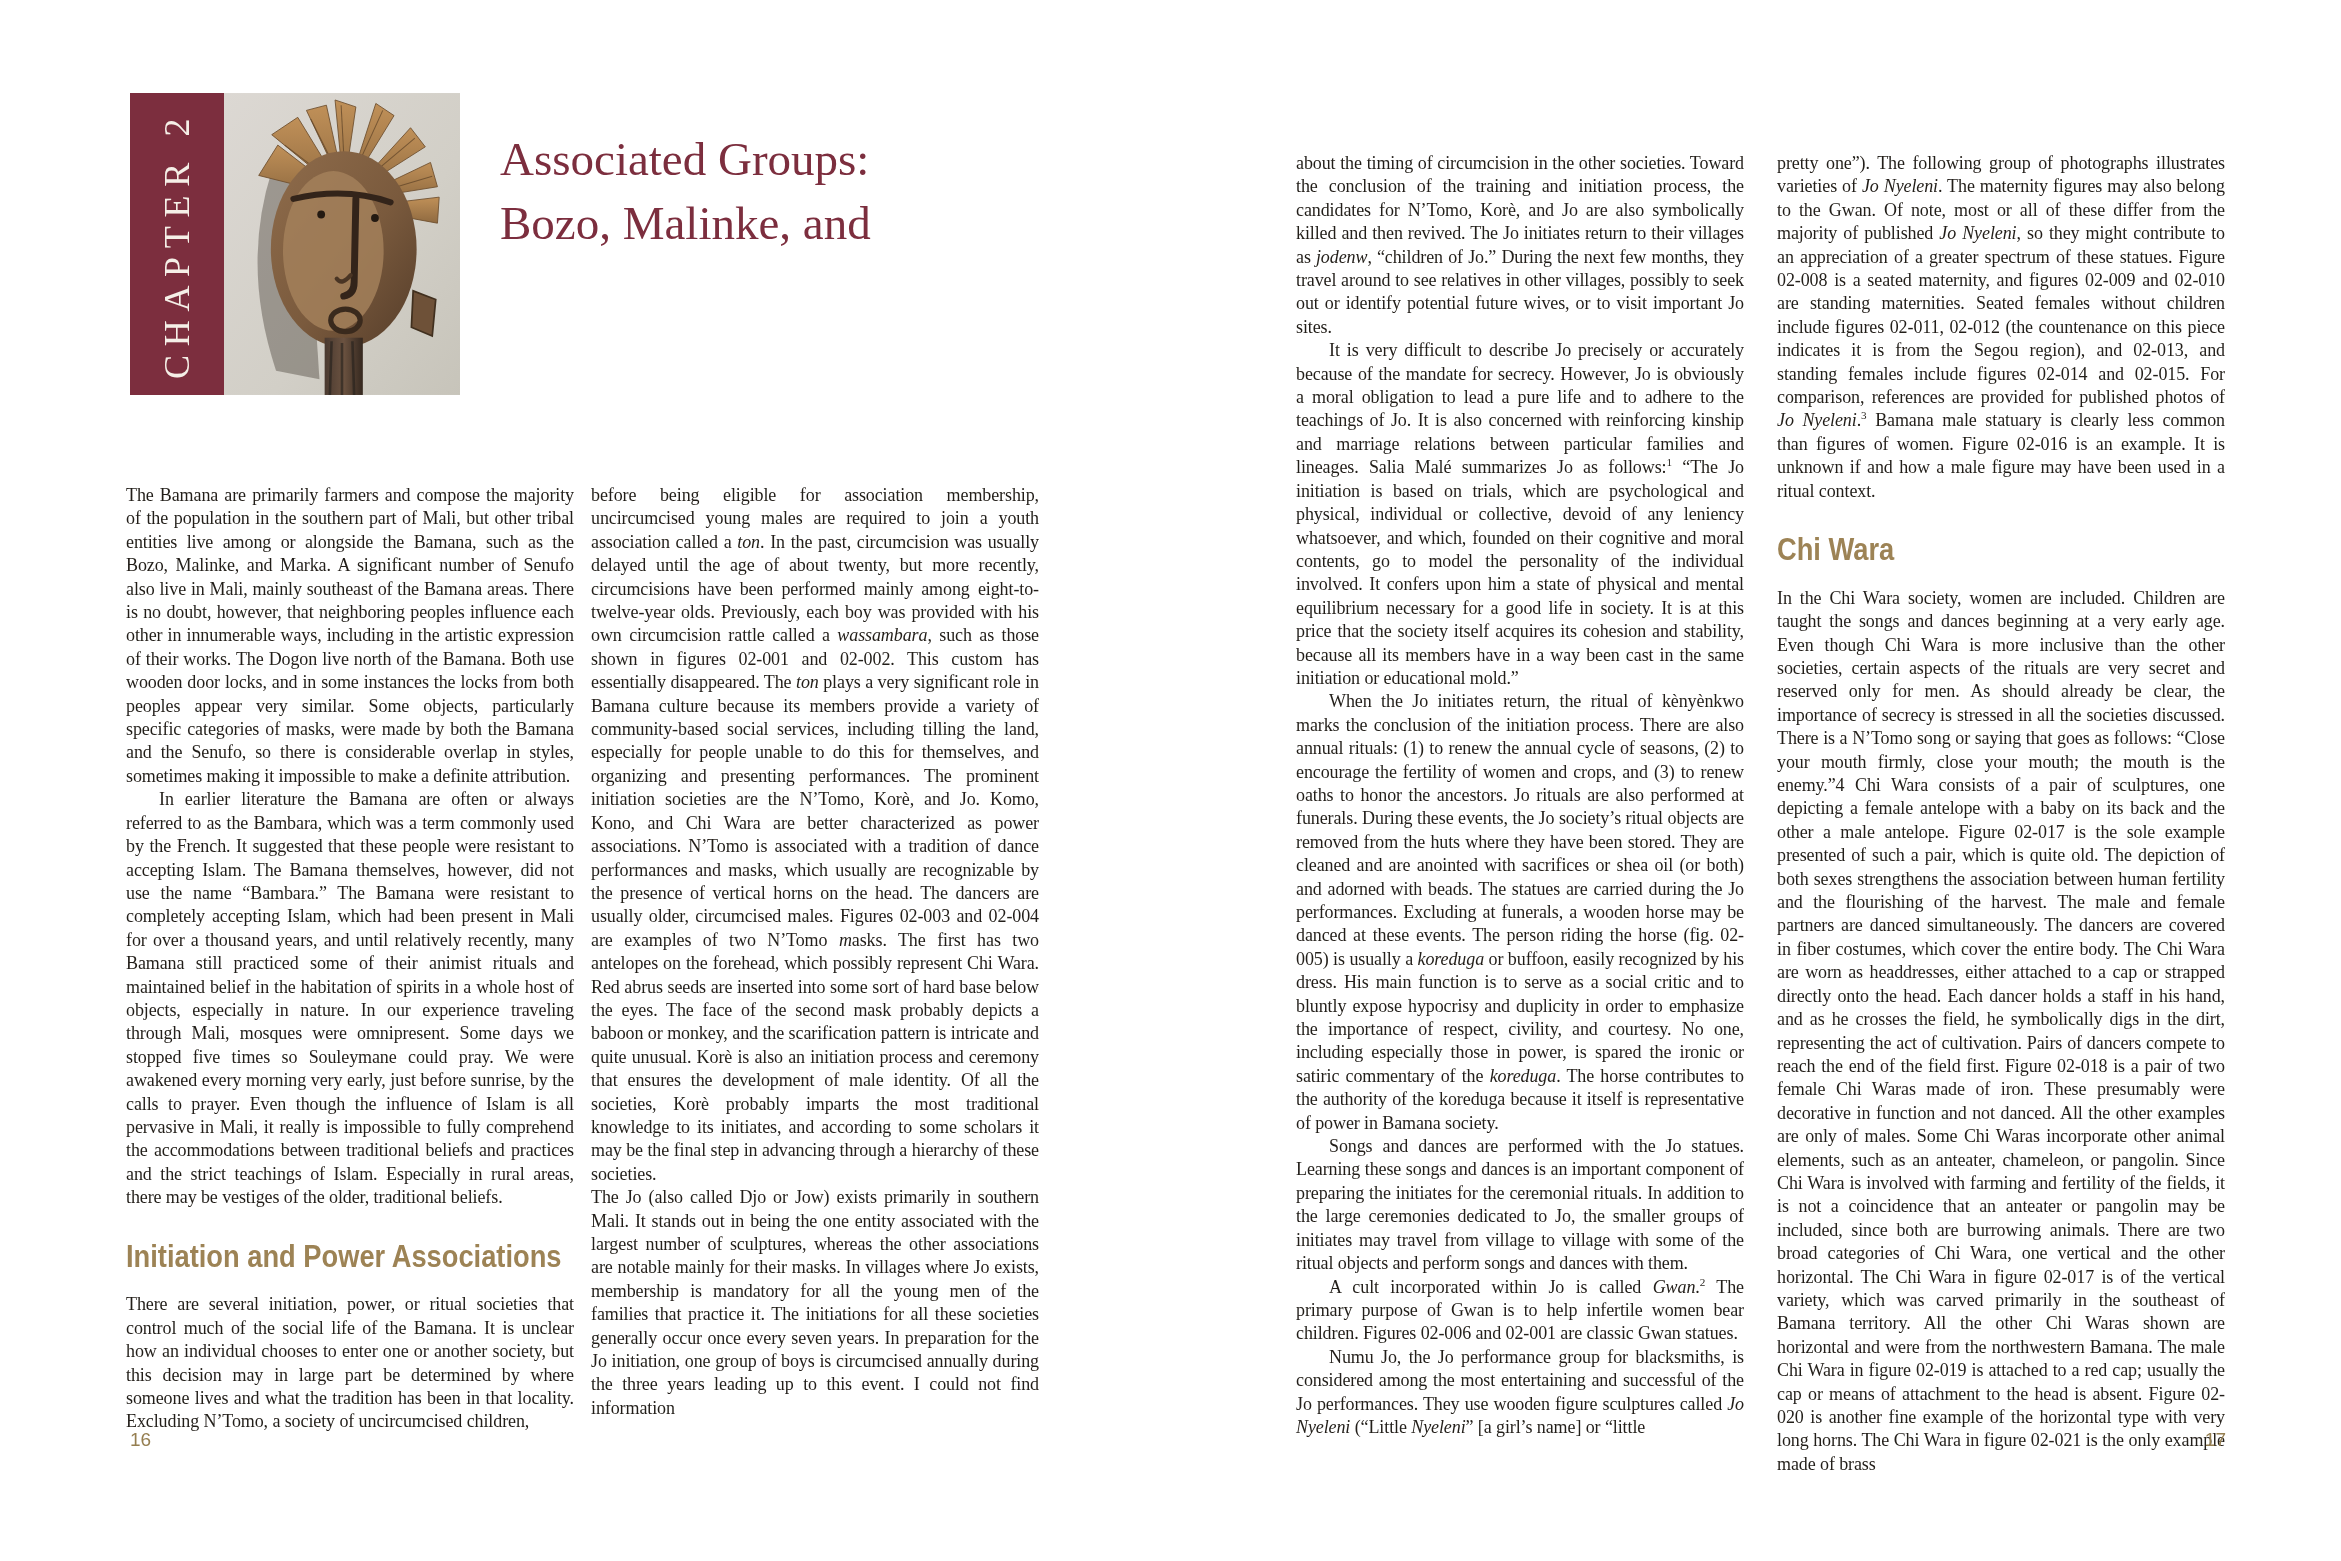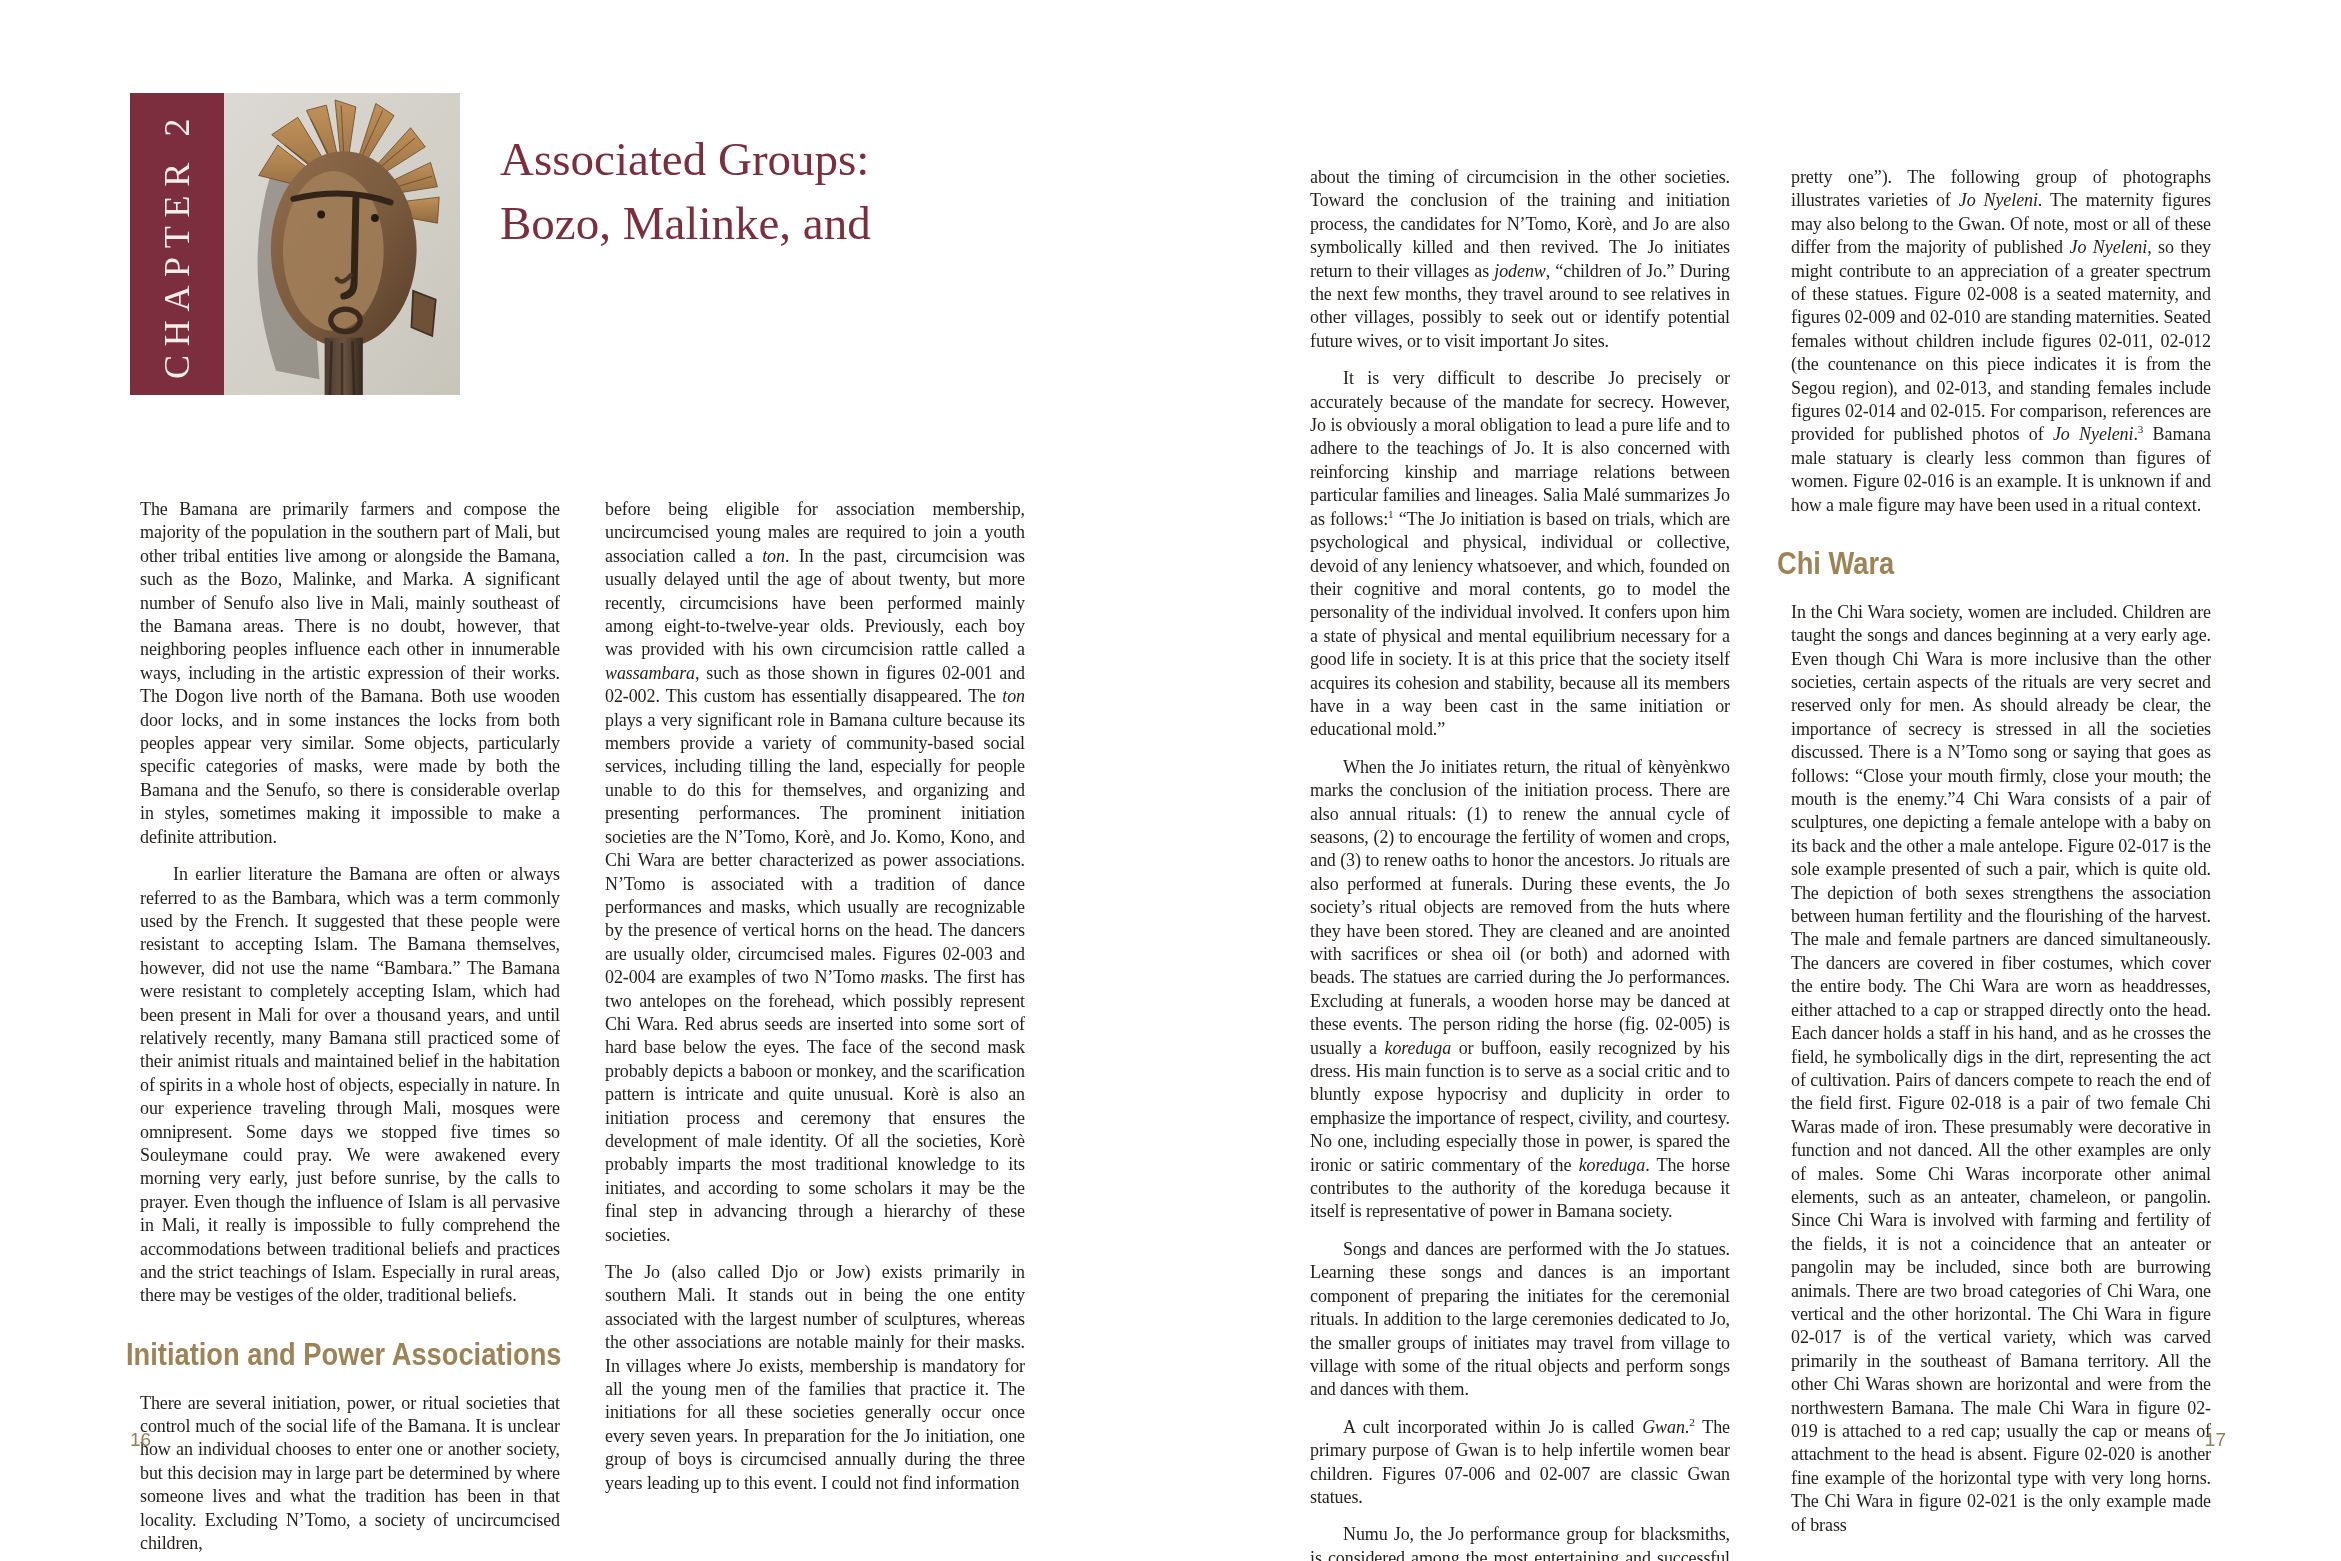--- a/index.html
+++ b/index.html
@@ -11,21 +11,21 @@
   .chapter-label{position:absolute;inset:0;display:flex;align-items:center;justify-content:center;
     writing-mode:vertical-rl;transform:rotate(180deg);
     color:#f5efe7;font-family:"Liberation Serif",serif;font-size:36px;letter-spacing:8.7px;}
   .chapter-photo{position:absolute;left:224px;top:93px;width:236px;height:302px;overflow:hidden;}
   .chapter-title{position:absolute;left:500px;top:127px;width:590px;margin:0;
     color:#7c2e3e;font-family:"Liberation Serif",serif;font-weight:400;
     font-size:47px;line-height:64px;}
 
   
   .col{position:absolute;width:448px;text-align:justify;font-size:18px;line-height:23.4px;letter-spacing:-0.1px;}
-  .col p{margin:14px;}
+  .col p{margin:0;}
   .col p.indent{text-indent:33px;}
   .col sup{font-size:0.62em;line-height:0;vertical-align:super;}
   .sec-heading{margin:29px 0 14.7px 0;line-height:35px;white-space:nowrap;}
   .sec-heading-inner{display:inline-block;transform:scaleX(0.88);transform-origin:left center;
     font-family:"Liberation Sans",sans-serif;font-weight:700;font-size:31px;color:#9d8355;letter-spacing:0;}
   #col-l1{left:126px;top:484px;}
   #col-l2{left:591px;top:484px;}
   #col-r1{left:1296px;top:152px;}
   #col-r2{left:1777px;top:152px;}
 
@@ -122,21 +122,21 @@
     </div>
   <div class="col" id="col-l2">
       <p class="body-para"><span>before being eligible for association membership, uncircumcised young males are required to join a youth association called a </span><span style="font-style: italic;">ton</span><span>. In the past, circumcision was usually delayed until the age of about twenty, but more recently, circumcisions have been performed mainly among eight-to-twelve-year olds. Previously, each boy was provided with his own circumcision rattle called a </span><span style="font-style: italic;">wassambara</span><span>, such as those shown in figures 02-001 and 02-002. This custom has essentially disappeared. The </span><span style="font-style: italic;">ton</span><span> plays a very significant role in Bamana culture because its members provide a variety of community-based social services, including tilling the land, especially for people unable to do this for themselves, and organizing and presenting performances. The prominent initiation societies are the N’Tomo, Korè, and Jo. Komo, Kono, and Chi Wara are better characterized as power associations. N’Tomo is associated with a tradition of dance performances and masks, which usually are recognizable by the presence of vertical horns on the head. The dancers are usually older, circumcised males. Figures 02-003 and 02-004 are examples of two N’Tomo </span><span style="font-style: italic;">m</span><span>asks. The first has two antelopes on the forehead, which possibly represent Chi Wara. Red abrus seeds are inserted into some sort of hard base below the eyes. The face of the second mask probably depicts a baboon or monkey, and the scarification pattern is intricate and quite unusual. Korè is also an initiation process and ceremony that ensures the development of male identity. Of all the societies, Korè probably imparts the most traditional knowledge to its initiates, and according to some scholars it may be the final step in advancing through a hierarchy of these societies.</span></p>
       <p class="body-para"><span>The Jo (also called Djo or Jow) exists primarily in southern Mali. It stands out in being the one entity associated with the largest number of sculptures, whereas the other associations are notable mainly for their masks. In villages where Jo exists, membership is mandatory for all the young men of the families that practice it. The initiations for all these societies generally occur once every seven years. In preparation for the Jo initiation, one group of boys is circumcised annually during the three years leading up to this event. I could not find information</span></p>
     </div>
   <div class="col" id="col-r1">
       <p class="body-para"><span>about the timing of circumcision in the other societies. Toward the conclusion of the training and initiation process, the candidates for N’Tomo, Korè, and Jo are also symbolically killed and then revived. The Jo initiates return to their villages as </span><span style="font-style: italic;">jodenw</span><span>, “children of Jo.” During the next few months, they travel around to see relatives in other villages, possibly to seek out or identify potential future wives, or to visit important Jo sites.</span></p>
       <p class="body-para indent"><span>It is very difficult to describe Jo precisely or accurately because of the mandate for secrecy. However, Jo is obviously a moral obligation to lead a pure life and to adhere to the teachings of Jo. It is also concerned with reinforcing kinship and marriage relations between particular families and lineages. Salia Malé summarizes Jo as follows:</span><sup>1</sup><span> “The Jo initiation is based on trials, which are psychological and physical, individual or collective, devoid of any leniency whatsoever, and which, founded on their cognitive and moral contents, go to model the personality of the individual involved. It confers upon him a state of physical and mental equilibrium necessary for a good life in society. It is at this price that the society itself acquires its cohesion and stability, because all its members have in a way been cast in the same initiation or educational mold.”</span></p>
       <p class="body-para indent"><span>When the Jo initiates return, the ritual of kènyènkwo marks the conclusion of the initiation process. There are also annual rituals: (1) to renew the annual cycle of seasons, (2) to encourage the fertility of women and crops, and (3) to renew oaths to honor the ancestors. Jo rituals are also performed at funerals. During these events, the Jo society’s ritual objects are removed from the huts where they have been stored. They are cleaned and are anointed with sacrifices or shea oil (or both) and adorned with beads. The statues are carried during the Jo performances. Excluding at funerals, a wooden horse may be danced at these events. The person riding the horse (fig. 02-005) is usually a </span><span style="font-style: italic;">koreduga</span><span> or buffoon, easily recognized by his dress. His main function is to serve as a social critic and to bluntly expose hypocrisy and duplicity in order to emphasize the importance of respect, civility, and courtesy. No one, including especially those in power, is spared the ironic or satiric commentary of the </span><span style="font-style: italic;">koreduga</span><span>. The horse contributes to the authority of the koreduga because it itself is representative of power in Bamana society.</span></p>
       <p class="body-para indent"><span>Songs and dances are performed with the Jo statues. Learning these songs and dances is an important component of preparing the initiates for the ceremonial rituals. In addition to the large ceremonies dedicated to Jo, the smaller groups of initiates may travel from village to village with some of the ritual objects and perform songs and dances with them.</span></p>
-      <p class="body-para indent"><span>A cult incorporated within Jo is called </span><span style="font-style: italic;">Gwan</span><span>.</span><sup>2</sup><span> The primary purpose of Gwan is to help infertile women bear children. Figures 07-006 and 02-007 are classic Gwan statues.</span></p>
+      <p class="body-para indent"><span>A cult incorporated within Jo is called </span><span style="font-style: italic;">Gwan</span><span>.</span><sup>2</sup><span> The primary purpose of Gwan is to help infertile women bear children. Figures 02-006 and 02-001 are classic Gwan statues.</span></p>
       <p class="body-para indent"><span>Numu Jo, the Jo performance group for blacksmiths, is considered among the most entertaining and successful of the Jo performances. They use wooden figure sculptures called </span><span style="font-style: italic;">Jo Nyeleni</span><span> (“Little </span><span style="font-style: italic;">Nyeleni</span><span>” [a girl’s name] or “little</span></p>
     </div>
   <div class="col" id="col-r2">
       <p class="body-para"><span>pretty one”). The following group of photographs illustrates varieties of </span><span style="font-style: italic;">Jo Nyeleni</span><span>. The maternity figures may also belong to the Gwan. Of note, most or all of these differ from the majority of published </span><span style="font-style: italic;">Jo Nyeleni</span><span>, so they might contribute to an appreciation of a greater spectrum of these statues. Figure 02-008 is a seated maternity, and figures 02-009 and 02-010 are standing maternities. Seated females without children include figures 02-011, 02-012 (the countenance on this piece indicates it is from the Segou region), and 02-013, and standing females include figures 02-014 and 02-015. For comparison, references are provided for published photos of </span><span style="font-style: italic;">Jo Nyeleni</span><span>.</span><sup>3</sup><span> Bamana male statuary is clearly less common than figures of women. Figure 02-016 is an example. It is unknown if and how a male figure may have been used in a ritual context.</span></p>
       <div class="sec-heading"><span class="sec-heading-inner">Chi Wara</span></div>
       <p class="body-para"><span>In the Chi Wara society, women are included. Children are taught the songs and dances beginning at a very early age. Even though Chi Wara is more inclusive than the other societies, certain aspects of the rituals are very secret and reserved only for men. As should already be clear, the importance of secrecy is stressed in all the societies discussed. There is a N’Tomo song or saying that goes as follows: “Close your mouth firmly, close your mouth; the mouth is the enemy.”4 Chi Wara consists of a pair of sculptures, one depicting a female antelope with a baby on its back and the other a male antelope. Figure 02-017 is the sole example presented of such a pair, which is quite old. The depiction of both sexes strengthens the association between human fertility and the flourishing of the harvest. The male and female partners are danced simultaneously. The dancers are covered in fiber costumes, which cover the entire body. The Chi Wara are worn as headdresses, either attached to a cap or strapped directly onto the head. Each dancer holds a staff in his hand, and as he crosses the field, he symbolically digs in the dirt, representing the act of cultivation. Pairs of dancers compete to reach the end of the field first. Figure 02-018 is a pair of two female Chi Waras made of iron. These presumably were decorative in function and not danced. All the other examples are only of males. Some Chi Waras incorporate other animal elements, such as an anteater, chameleon, or pangolin. Since Chi Wara is involved with farming and fertility of the fields, it is not a coincidence that an anteater or pangolin may be included, since both are burrowing animals. There are two broad categories of Chi Wara, one vertical and the other horizontal. The Chi Wara in figure 02-017 is of the vertical variety, which was carved primarily in the southeast of Bamana territory. All the other Chi Waras shown are horizontal and were from the northwestern Bamana. The male Chi Wara in figure 02-019 is attached to a red cap; usually the cap or means of attachment to the head is absent. Figure 02-020 is another fine example of the horizontal type with very long horns. The Chi Wara in figure 02-021 is the only example made of brass</span></p>
     </div>
 
   <div class="page-num left">16</div>
   <div class="page-num right">17</div>

